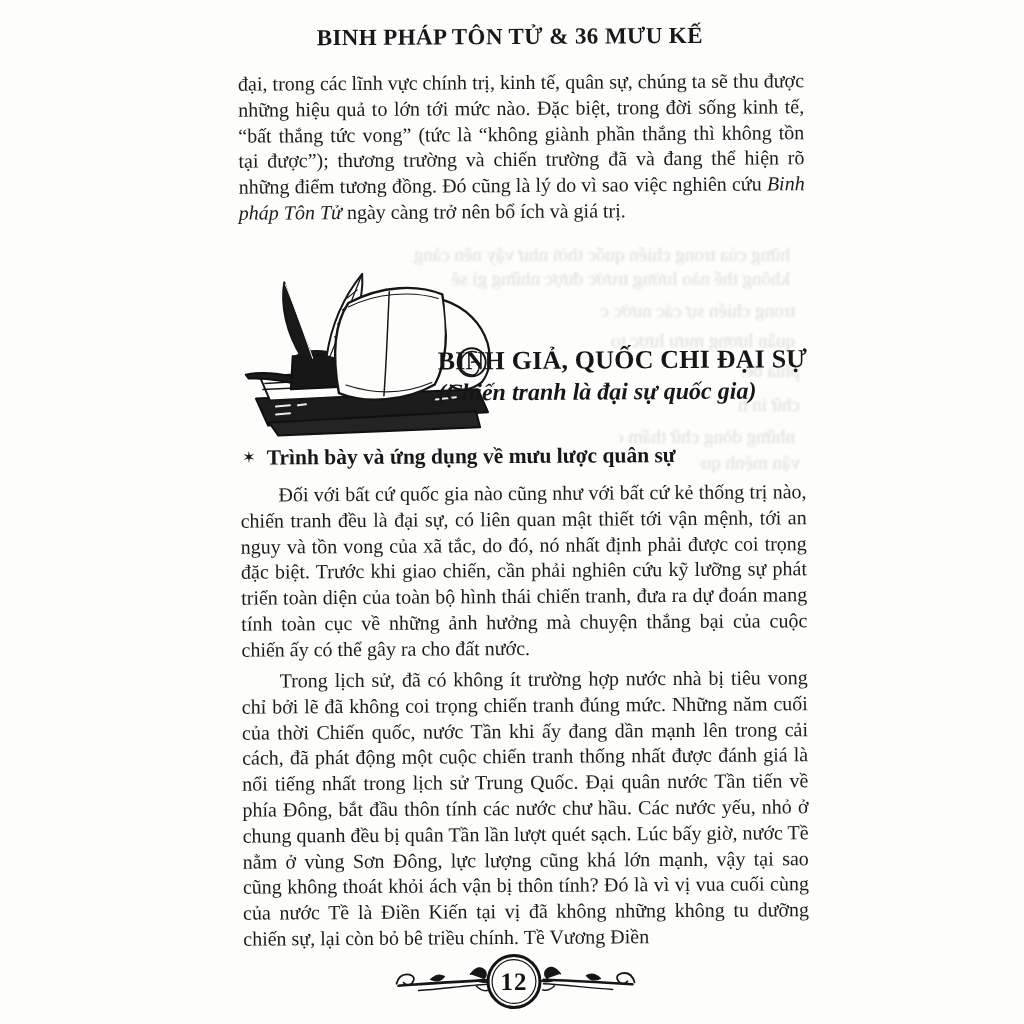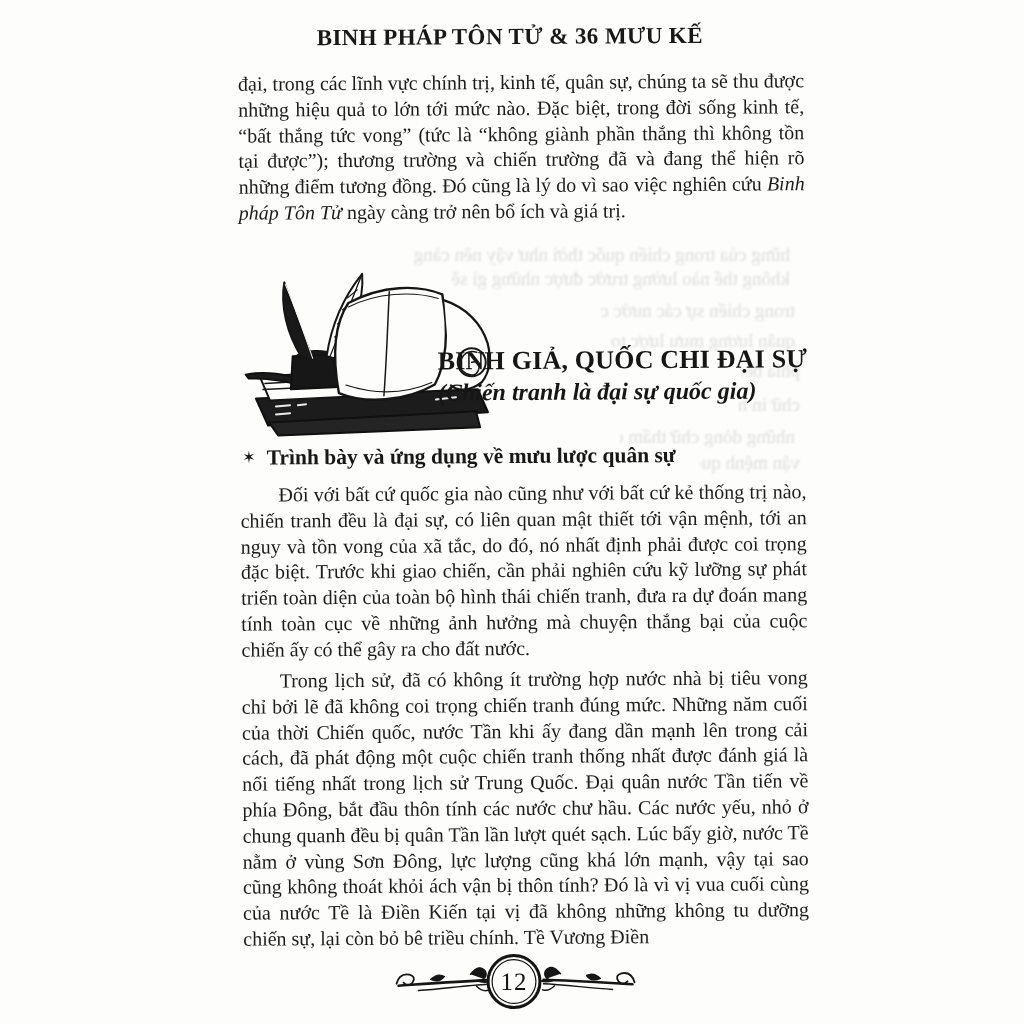--- a/index.html
+++ b/index.html
@@ -41,21 +41,21 @@
     font-size:16px; margin-right:11px; position:relative; top:-2px;
   }
 
   .footer-ornament{position:absolute; left:387px; top:952px; width:250px; height:58px;}
   .page-circle{
     position:absolute; left:483px; top:954px; width:49px; height:49px;
     border:3.5px solid #141414; border-radius:50%; background:#fdfdfb;
     box-shadow:inset 0 0 0 2px #fdfdfb, inset 0 0 0 3.2px #141414;
     display:flex; align-items:center; justify-content:center;
   }
-  .page-number{font-weight:normal; font-size:25px; color:#131313; letter-spacing:1px;}
+  .page-number{font-weight:bold; font-size:25px; color:#131313; letter-spacing:1px;}
 
   .ghost{
     position:absolute; color:#879084; opacity:.28;
     filter:blur(1.3px); transform:scaleX(-1);
     font-size:19px; white-space:nowrap; overflow:hidden; pointer-events:none;
   }
 </style>
 </head>
 <body>
 

